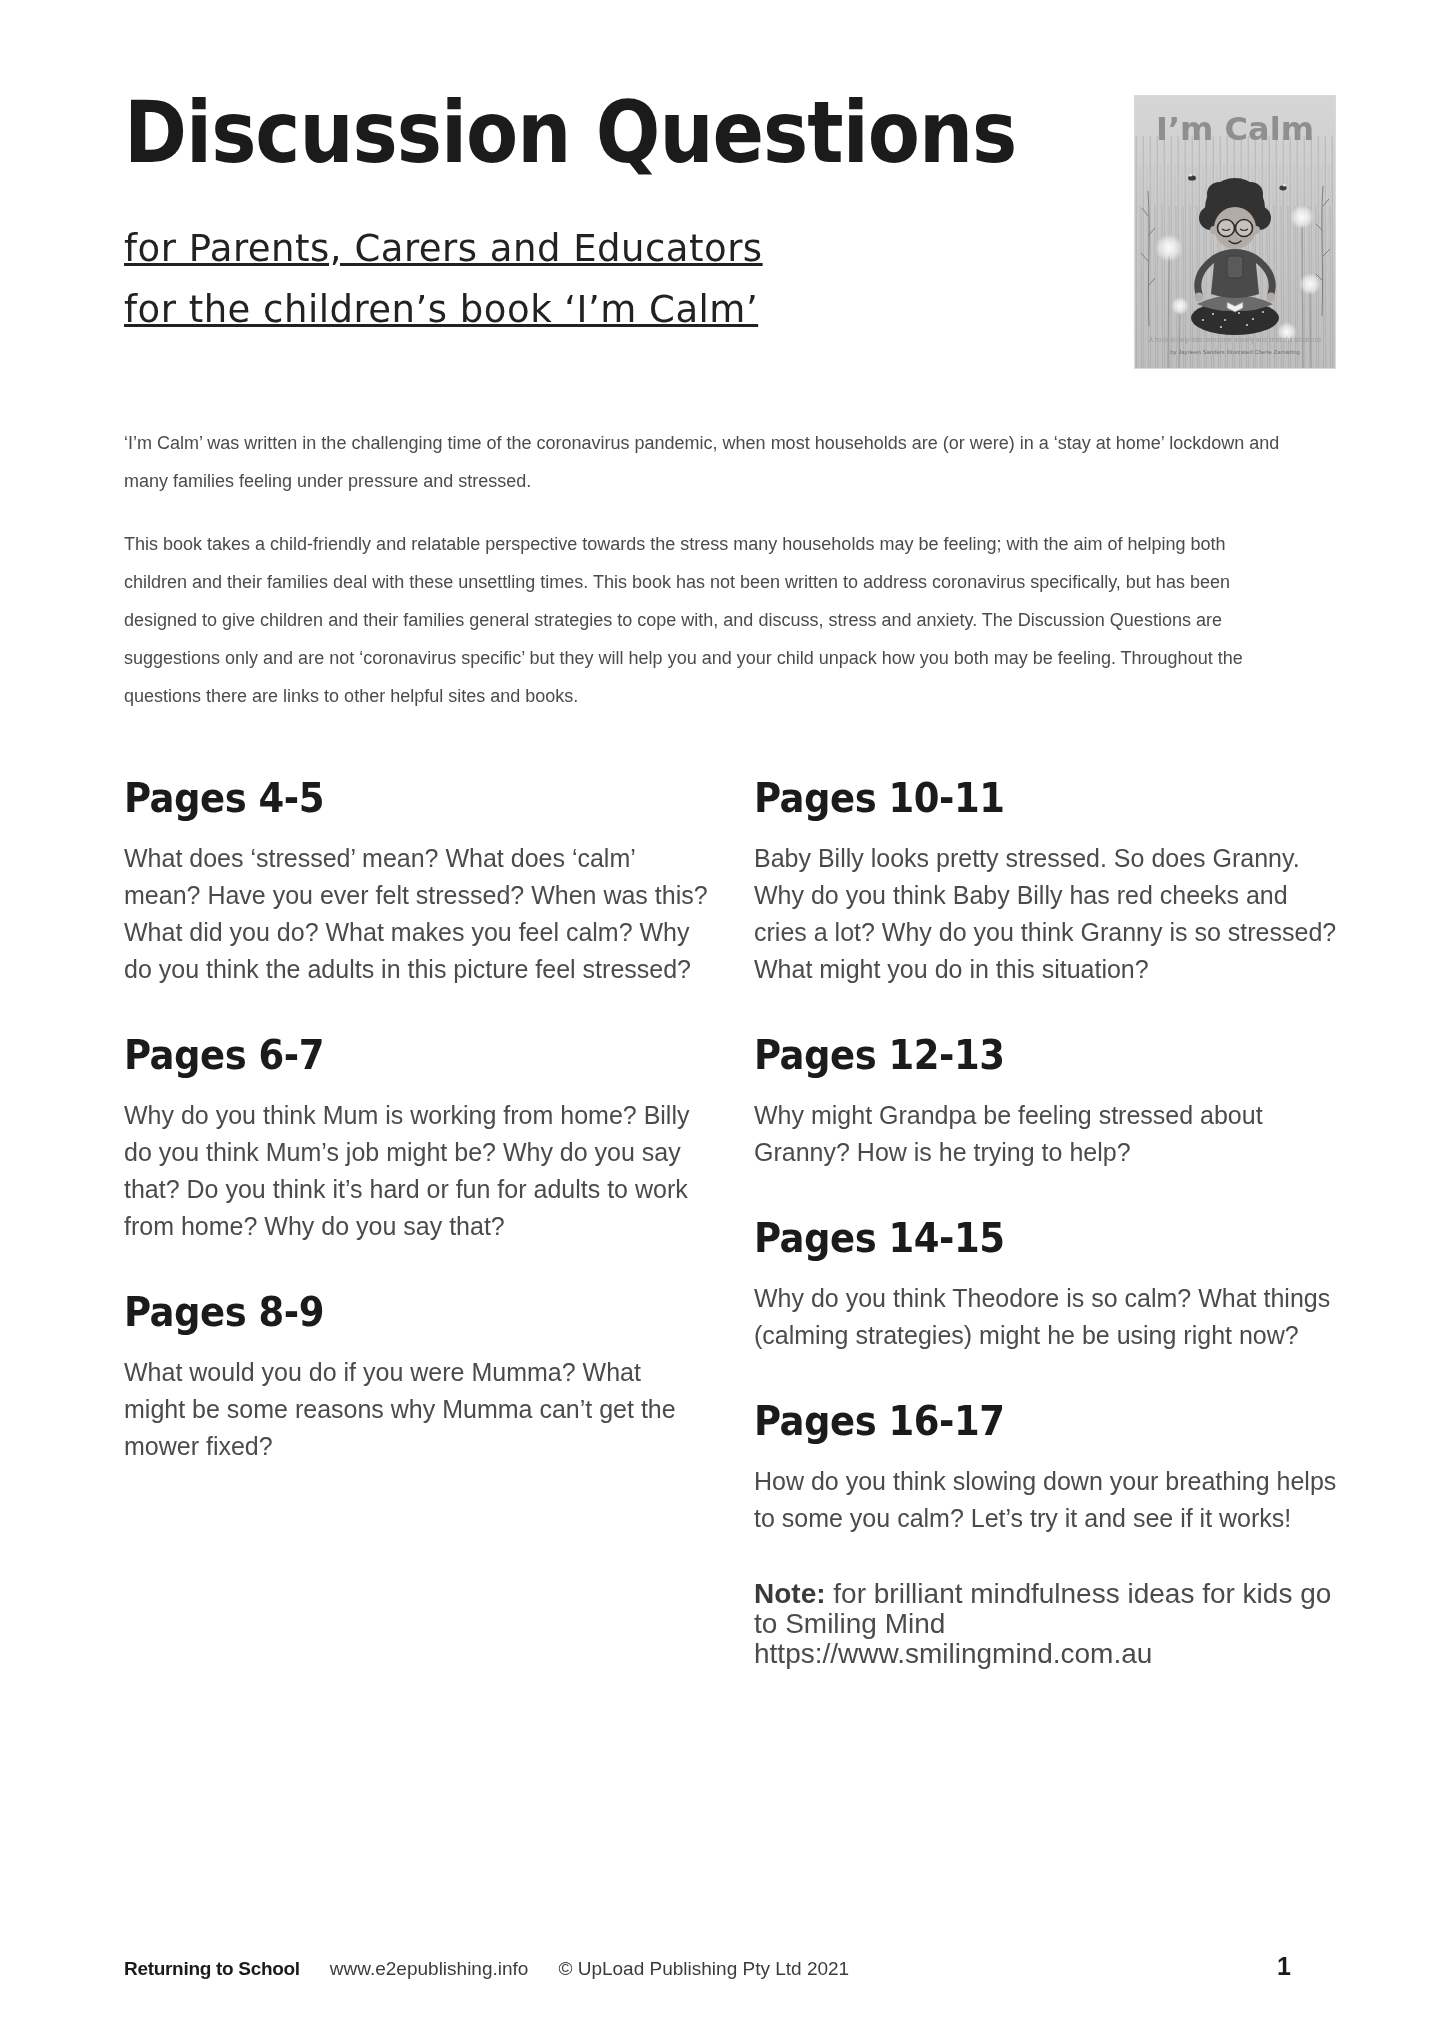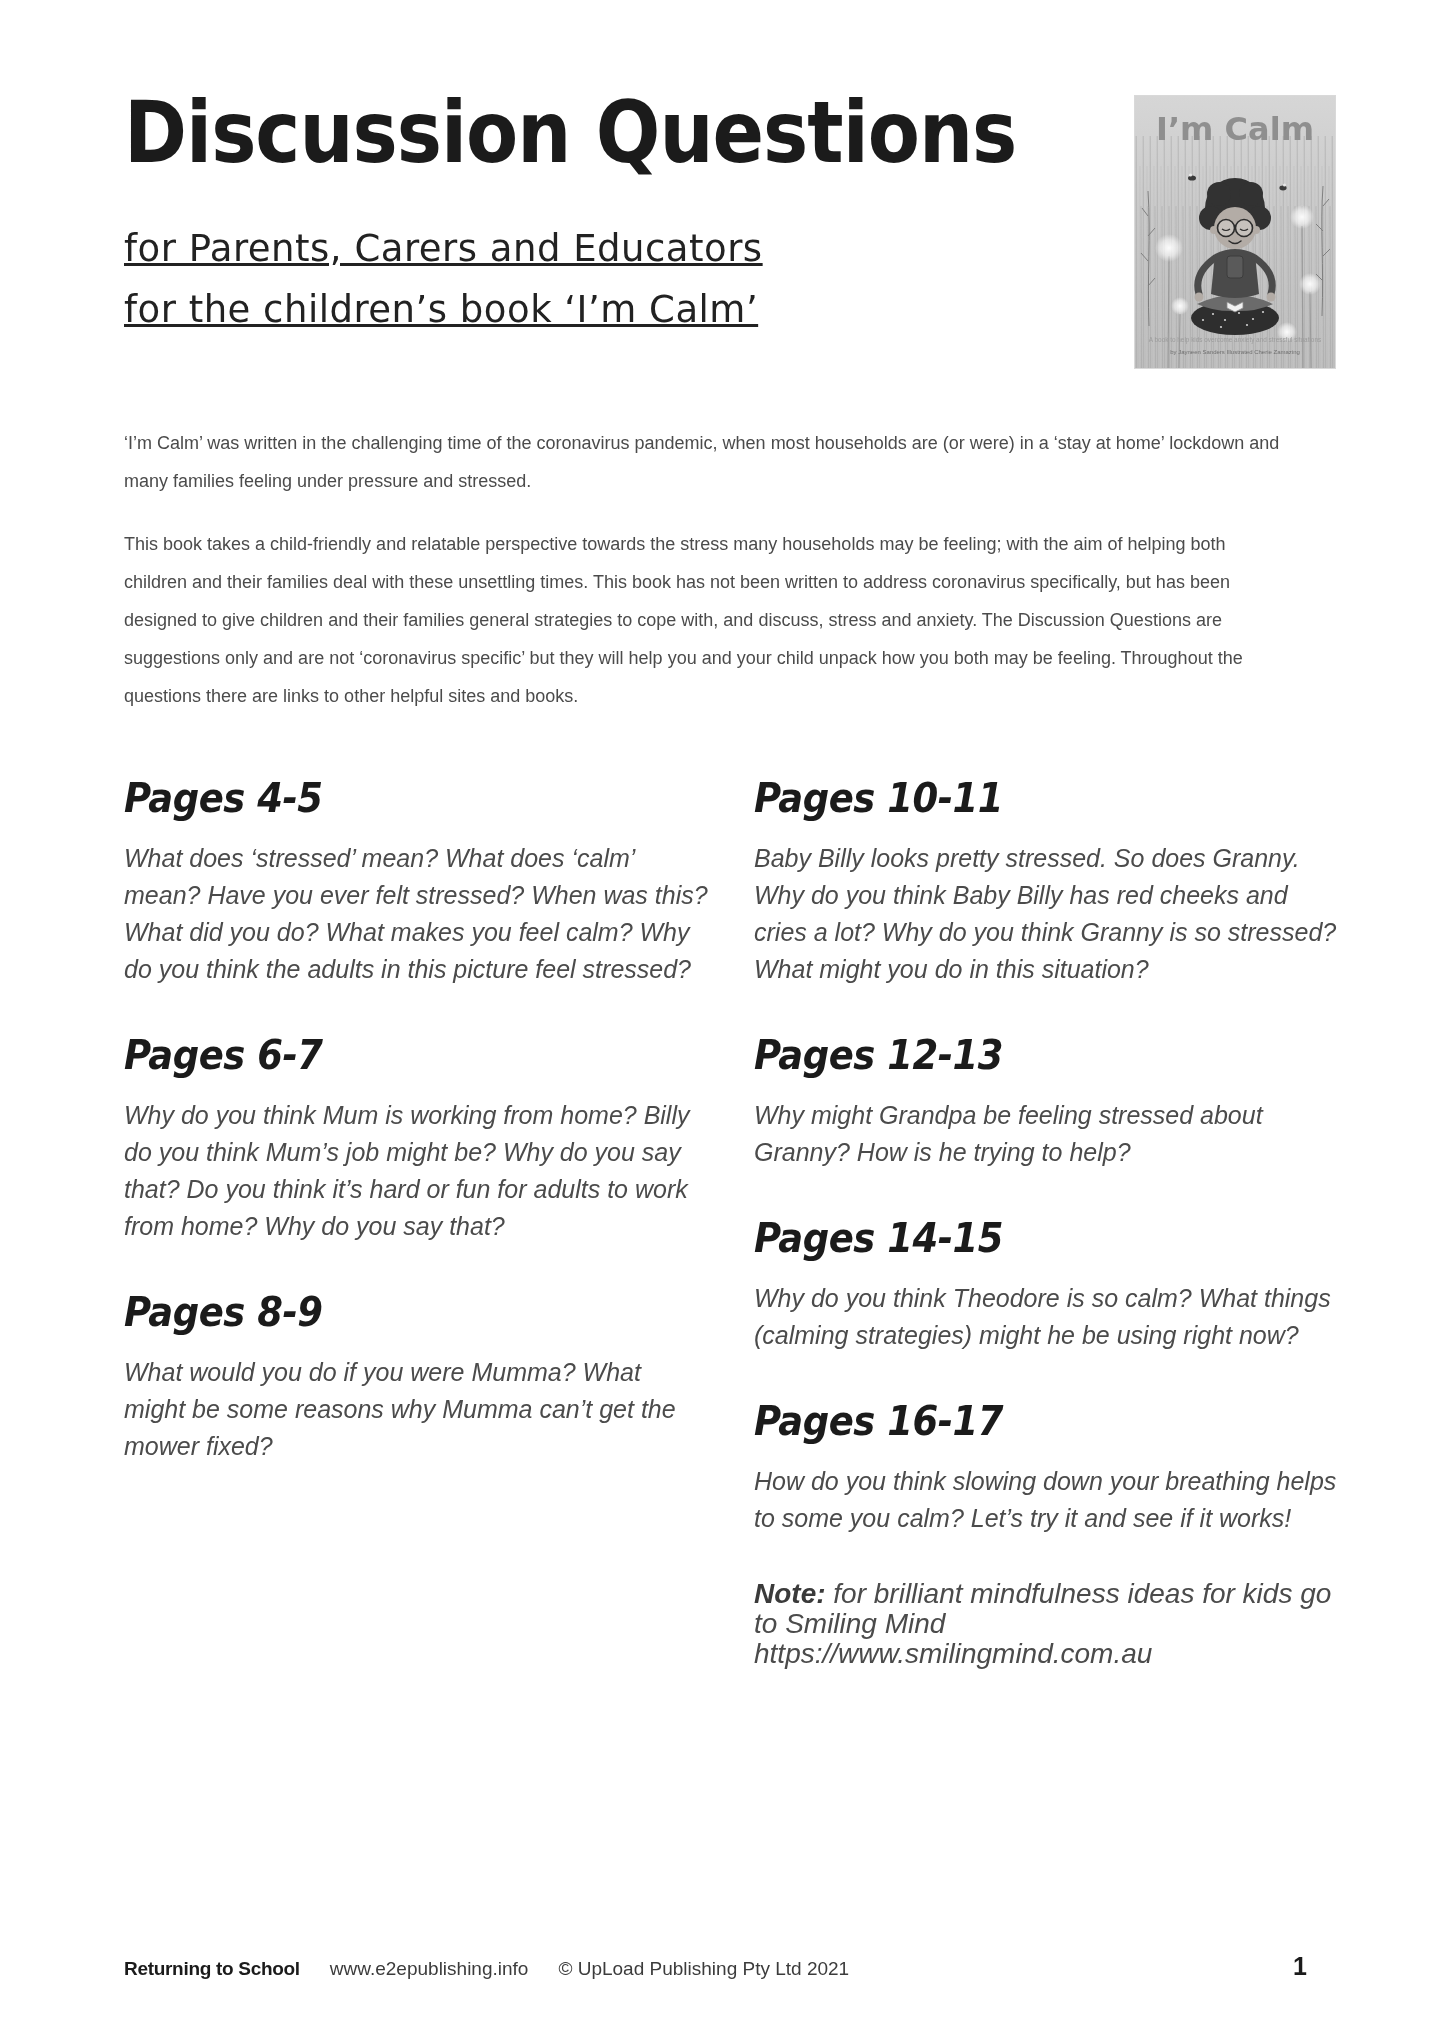--- a/index.html
+++ b/index.html
@@ -44,40 +44,40 @@
     margin-top: 10px; margin-right: 2px;
     box-shadow: 0 0 0 1px #d9d9d9;
   }
 
   
   .intro { margin-top: 56px; max-width: 1165px; font-size: 18px; line-height: 38px; }
   .intro p + p { margin-top: 25px; }
 
   
   .columns { display: flex; gap: 46px; margin-top: 54px; }
-  .col { width: 584px; flex: 0 0 auto; font-style: italic; }
+  .col { width: 584px; flex: 0 0 auto; }
   .section-heading {
     font-family: "DejaVu Sans", sans-serif;
     font-weight: 800;
     font-size: 37px;
     letter-spacing: -0.5px;
     color: #1b1b1b;
     transform: scaleY(1.08);
     transform-origin: left top;
     margin: 44px 0 22px;
   }
   .section:first-child .section-heading { margin-top: 6px; }
   .section-body { font-size: 25px; line-height: 37px; }
 
   .note { margin-top: 42px; font-size: 28px; line-height: 30px; }
   .note b { color: #3a3a3a; }
 
   
   .footer {
-    position: absolute; left: 124px; right: 104px; bottom: 62px;
+    position: absolute; left: 124px; right: 120px; bottom: 62px;
     display: flex; align-items: baseline;
     font-size: 19px; color: #2f2f2f;
   }
   .footer .booklet { font-weight: 700; color: #1b1b1b; margin-right: 30px; letter-spacing: -0.3px; }
   .footer .website { margin-right: 30px; color: #3c3c3c; }
   .footer .copyright { color: #3c3c3c; }
   .footer .spacer { flex: 1 1 auto; }
   .footer .page-number { font-weight: 700; font-size: 25px; color: #1b1b1b; margin-right: 34px; }
 </style>
 </head>

